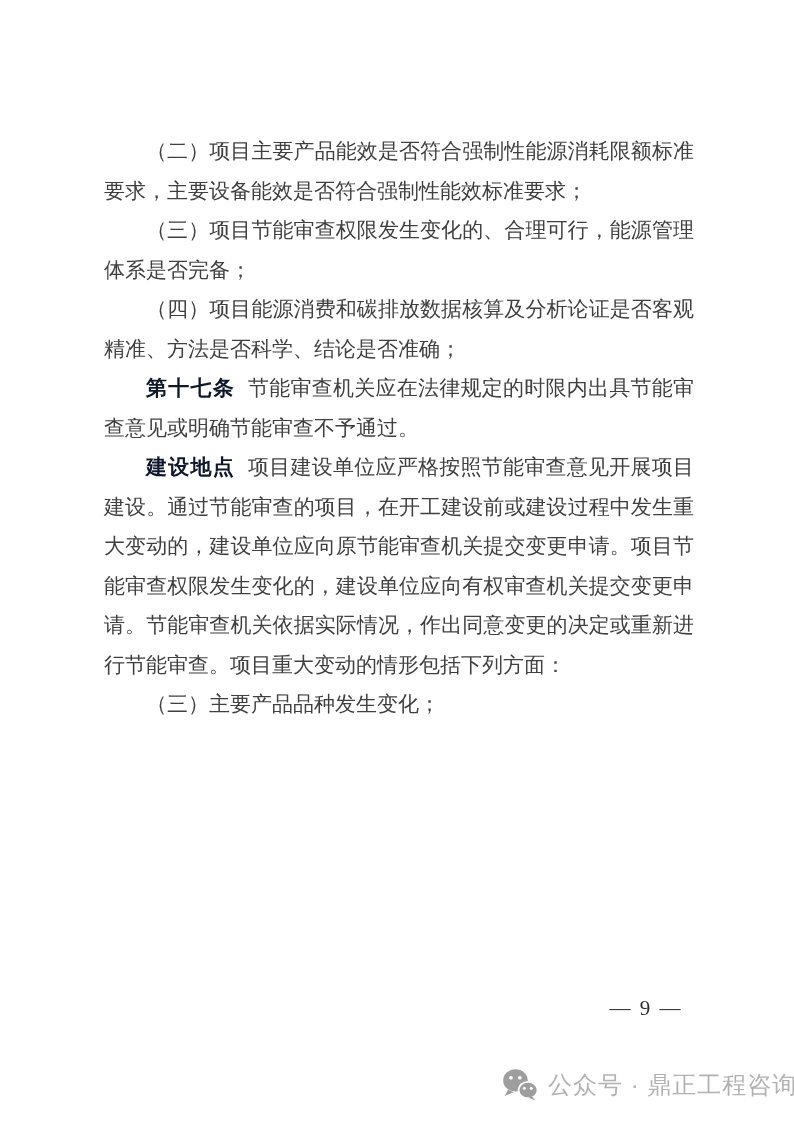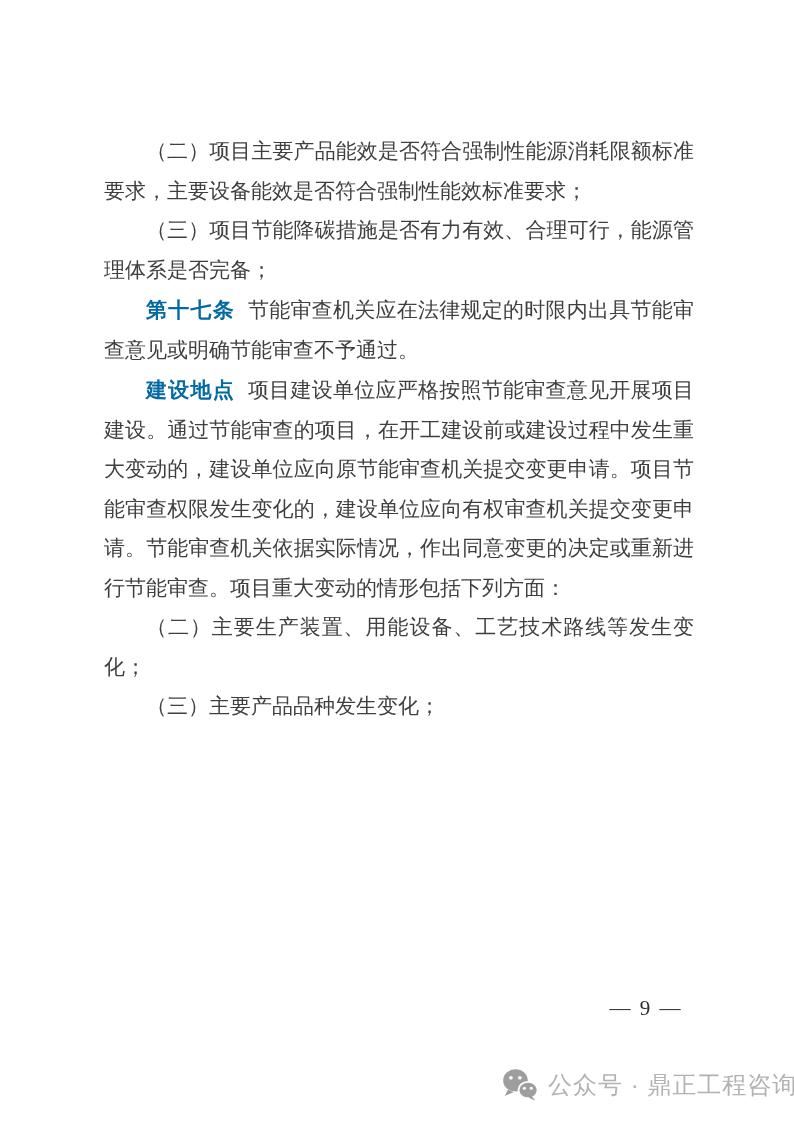--- a/index.html
+++ b/index.html
@@ -28,23 +28,23 @@
     text-align: justify;
   }
   .doc-body p.para {
     margin: 0;
     padding: 0;
     text-indent: 2em;
     word-break: normal;
     overflow-wrap: break-word;
   }
   .doc-body .term {
-    font-family: Liberation Sans, sans-serif;
+    font-family: Liberation Serif, serif;
     font-weight: bold;
-    color: #0369a1;
+    color: #0f172a;
     margin-right: 0.62em;
     letter-spacing: 1px;
   }
   
   .page-number {
     position: absolute;
     left: 596px;
     top: 996px;
     width: 100px;
     text-align: center;
@@ -77,24 +77,24 @@
     white-space: nowrap;
   }
 </style>
 </head>
 <body>
 
 <div class="page">
 
   <main class="doc-body" id="paragraphs">
       <p class="para">（二）项目主要产品能效是否符合强制性能源消耗限额标准要求，主要设备能效是否符合强制性能效标准要求；</p>
-      <p class="para">（三）项目节能降碳措施是否有力有效、合理可行，能源管理体系是否完备；</p>
+      <p class="para">（三）项目节能审查权限发生变化的、合理可行，能源管理体系是否完备；</p>
+      <p class="para">（四）项目能源消费和碳排放数据核算及分析论证是否客观精准、方法是否科学、结论是否准确；</p>
       <p class="para"><b class="term">第十七条</b>节能审查机关应在法律规定的时限内出具节能审查意见或明确节能审查不予通过。</p>
       <p class="para"><b class="term">建设地点</b>项目建设单位应严格按照节能审查意见开展项目建设。通过节能审查的项目，在开工建设前或建设过程中发生重大变动的，建设单位应向原节能审查机关提交变更申请。项目节能审查权限发生变化的，建设单位应向有权审查机关提交变更申请。节能审查机关依据实际情况，作出同意变更的决定或重新进行节能审查。项目重大变动的情形包括下列方面：</p>
-      <p class="para">（二）主要生产装置、用能设备、工艺技术路线等发生变化；</p>
       <p class="para">（三）主要产品品种发生变化；</p>
     </main>
 
   <div class="page-number">— 9 —</div>
 
   <div class="footer-watermark">
     <span class="wx-icon">
       <svg viewBox="0 0 44 40" width="37" height="34" aria-hidden="true">
         <g fill="#9e9e9e">
           <ellipse cx="16" cy="14.5" rx="14.6" ry="13.2"></ellipse>

